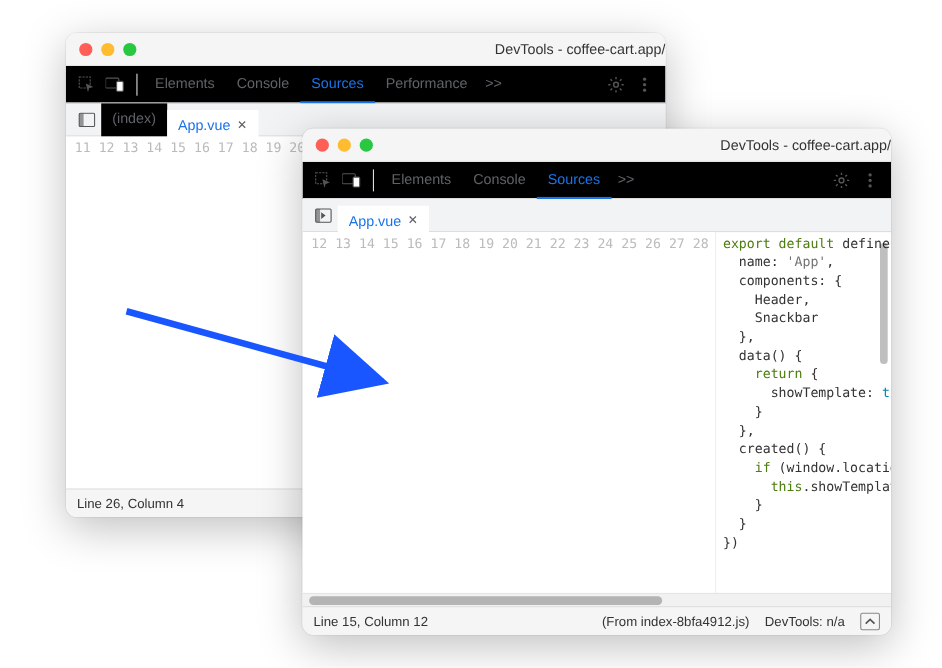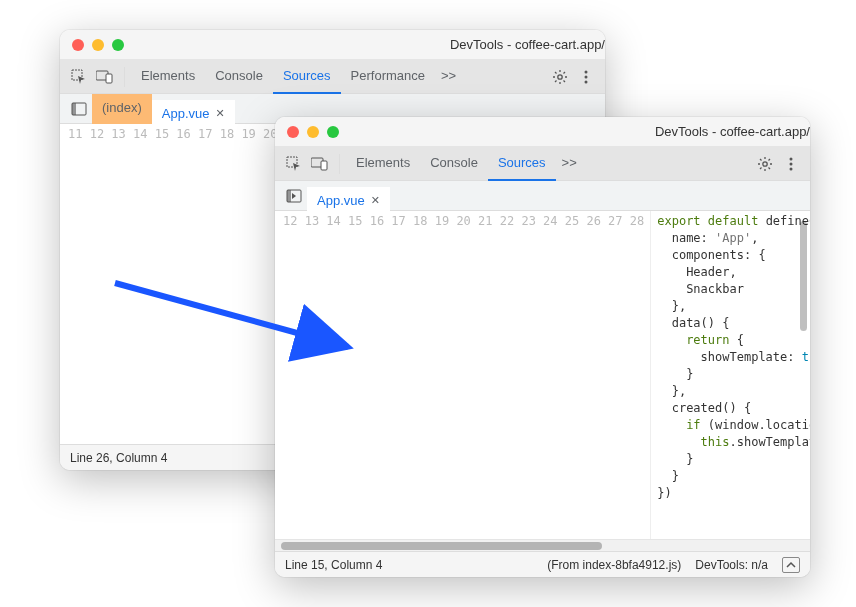--- a/index.html
+++ b/index.html
@@ -48,21 +48,21 @@
     left: 0; right: 0;
     text-align: right;
     font-weight: 400;
     color: #333;
     pointer-events: none;
   }
   .toolbar {
     display: flex;
     align-items: center;
     border-bottom: 1px solid #ddd;
-    background: #e5e5e5;
+    background: #000000;
     height: 34px;
     padding: 0 6px;
   }
   .icon-btn {
     width: 26px; height: 26px;
     display: flex; align-items: center; justify-content: center;
     color: #555;
     cursor: pointer;
   }
   .tab {
@@ -89,21 +89,21 @@
   }
   .subtab {
     padding: 0 10px;
     height: 30px;
     display: flex;
     align-items: center;
     gap: 6px;
     color: #5f6368;
     cursor: pointer;
     border-bottom: 2px solid transparent;
-    background: #fdba74;
+    background: #000000;
   }
   .subtab.active {
     color: #1a73e8;
     border-bottom-color: #1a73e8;
     background: #fff;
     margin-top: 12px;
   }
   .close-x {
     font-size: 11px;
     color: #5f6368;
@@ -394,21 +394,21 @@
     }
   }
 })
 </div>
     <div class="scroll-stub"></div>
   </div>
   <div class="hscroll-stub">
     <div class="hscroll-thumb"></div>
   </div>
   <div class="statusbar">
-    <span>Line 15, Column 4</span>
+    <span>Line 15, Column 12</span>
     <span class="spacer"></span>
     <span class="from">
       <span>(From </span><a>index-8bfa4912.js</a><span>)</span>
     </span>
     <span>DevTools: n/a</span>
     <span class="icon-btn" style="border:1px solid #888;width:18px;height:16px;border-radius:2px;">
       <svg width="10" height="8" viewBox="0 0 10 8">
           <path d="M1 6 L5 2 L9 6" fill="none" stroke="#555" stroke-width="1.5"></path>
         </svg>
     </span>

